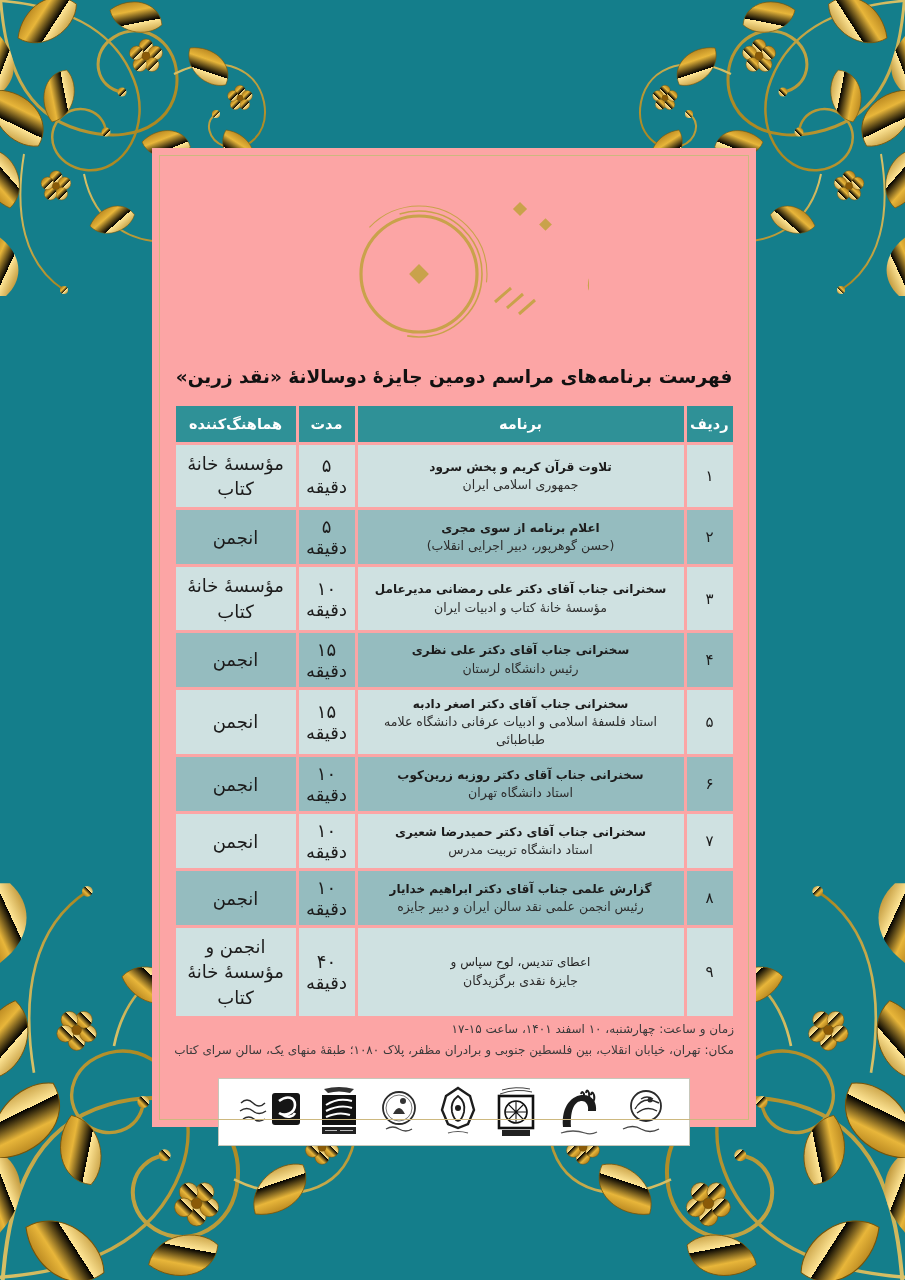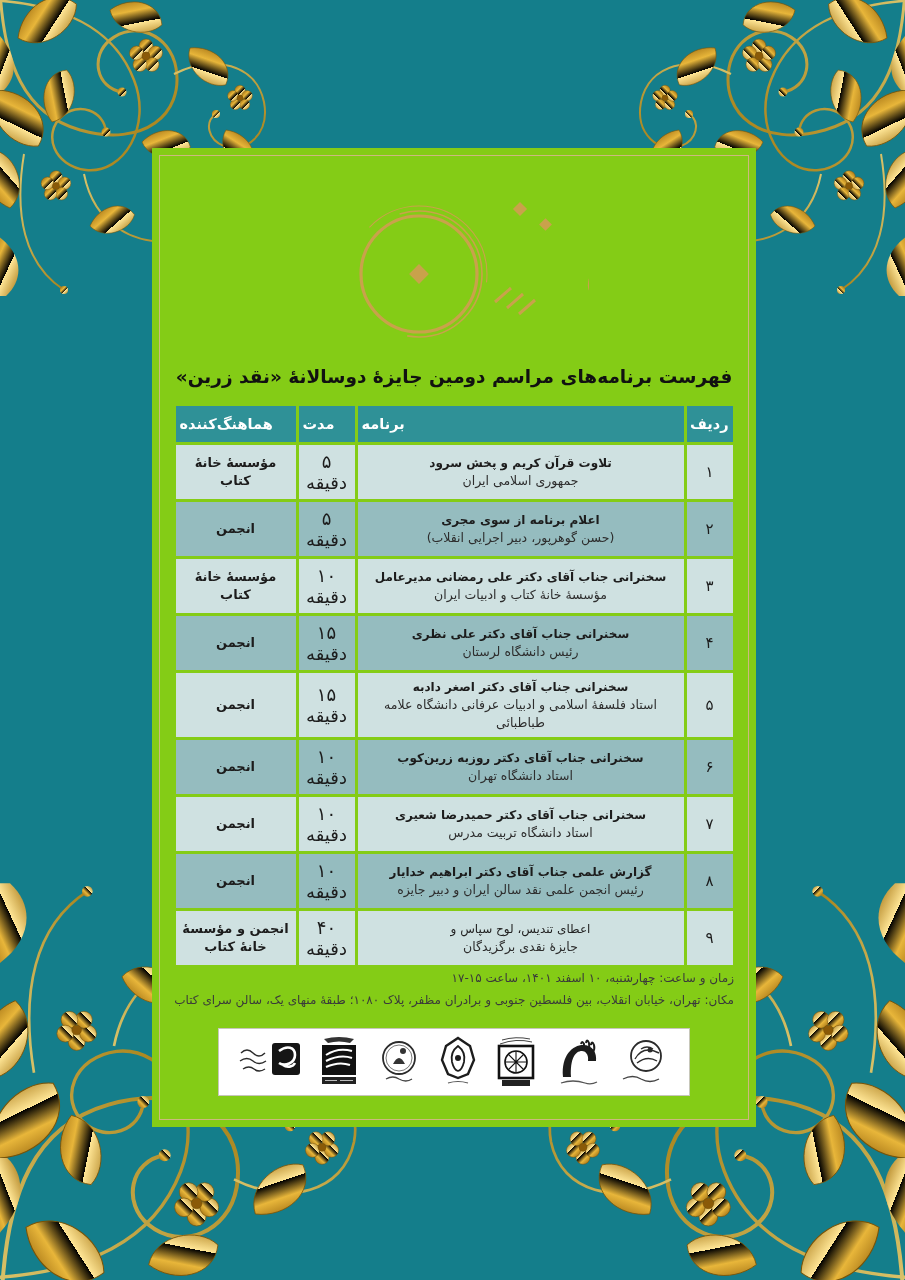--- a/index.html
+++ b/index.html
@@ -10,54 +10,54 @@
   }
   
   .corner{position:absolute;pointer-events:none;}
   .corner.tl{top:-6px;left:-6px;width:330px;height:330px;}
   .corner.tr{top:-6px;right:-6px;width:330px;height:330px;transform:scaleX(-1);}
   .corner.bl{bottom:-6px;left:-6px;width:440px;height:440px;transform:scaleY(-1);}
   .corner.br{bottom:-6px;right:-6px;width:440px;height:440px;transform:scale(-1,-1);}
   
   .card{
     position:absolute;left:152px;top:148px;width:604px;height:979px;
-    background:#84cc16;box-sizing:border-box;
+    background:#fca5a5;box-sizing:border-box;
   }
   .card::before{
     content:"";position:absolute;inset:7px;border:1.5px solid #cdb87f;pointer-events:none;
   }
   
   .logo-wrap{display:flex;justify-content:center;margin-top:36px;}
   
   .title{
     margin:18px 10px 0 10px;text-align:center;direction:rtl;
     font-size:18.5px;font-weight:bold;color:#111;white-space:nowrap;
     letter-spacing:-0.2px;
   }
   
   table.program{
     direction:rtl;margin:16px auto 0 auto;width:560px;
     border-collapse:separate;border-spacing:3px;table-layout:fixed;
   }
   col.c-num{width:46px;} col.c-prog{width:326px;} col.c-dur{width:56px;} col.c-coor{width:120px;}
   table.program th{
     background:#2f9197;color:#fff;font-weight:bold;font-size:14.5px;
-    padding:6px 4px;text-align:left;height:24px;
+    padding:6px 4px;text-align:center;height:24px;
   }
   table.program td{
     text-align:center;vertical-align:middle;padding:6px 4px;color:#1c1c1c;
   }
   tr.light td{background:#cfe1e1;}
   tr.dark td{background:#95bcbf;}
   td.num{font-size:15px;color:#333;}
   .p-title{font-size:12px;font-weight:bold;line-height:1.45;}
   .p-title.normal{font-weight:normal;color:#222;}
   .p-sub{font-size:12.5px;color:#2d2d2d;line-height:1.4;}
   td.dur{font-size:18px;color:#222;}
-  td.coor{font-size:13px;color:#222;line-height:1.4;font-weight:bold;}
+  td.coor{font-size:18px;color:#222;line-height:1.4;}
   
   .footnotes{
     width:560px;margin:0 auto 0 auto;direction:rtl;text-align:right;
     font-size:12px;color:#3a3a3a;line-height:1.8;
   }
   
   .logos-box{
     width:458px;height:62px;margin:16px auto 0 auto;
     border:1px solid #c7c7ba;background:#fff;
     display:flex;flex-direction:row-reverse;align-items:center;justify-content:space-evenly;

